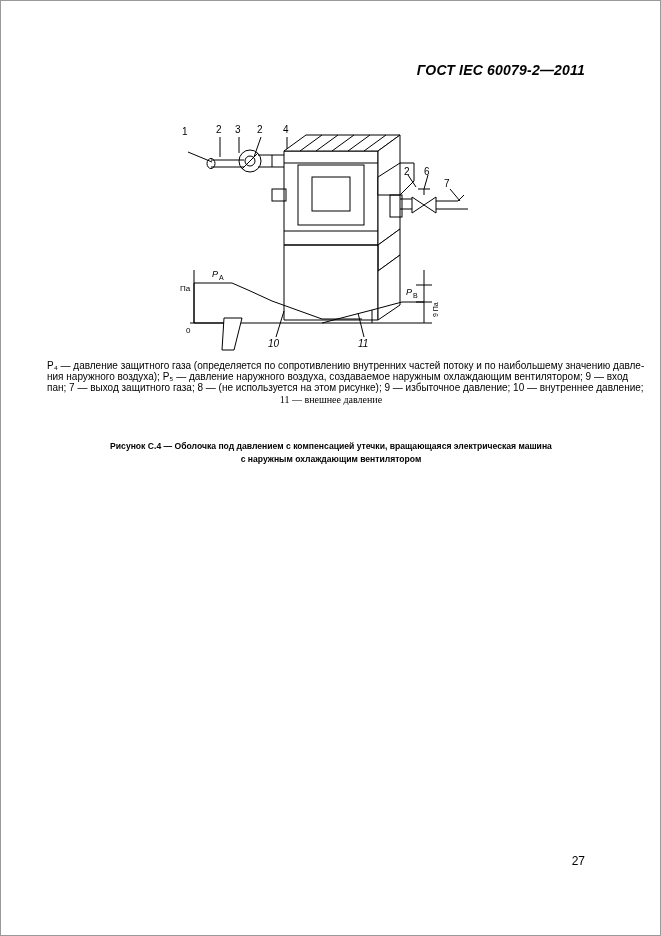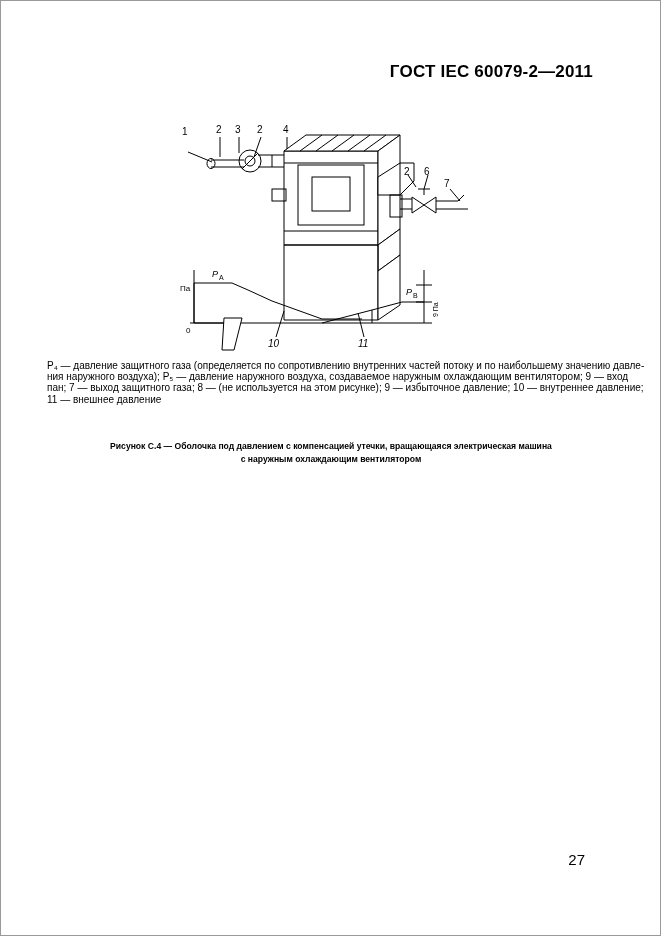--- a/index.html
+++ b/index.html
@@ -21,25 +21,26 @@
     position: absolute;
     left: 0; top: 0;
     width: 661px; height: 936px;
     box-sizing: border-box;
     border: 1px solid #9a9a9a;
     pointer-events: none;
   }
   .header {
     position: absolute;
     top: 62px;
-    right: 68px;
-    font-size: 17px;
+    right: 76px;
+    font-size: 14px;
     font-weight: bold;
     letter-spacing: 0.2px;
     white-space: nowrap;
+    font-style: italic;
   }
   .figure-wrap {
     position: absolute;
     left: 72px;
     top: 105px;
     width: 520px;
     height: 250px;
   }
   .caption-block {
     position: absolute;
@@ -48,38 +49,39 @@
     width: 568px;
     font-size: 10px;
     line-height: 11.2px;
     text-align: justify;
   }
   .caption-block .ln {
     display: block;
     white-space: nowrap;
   }
   .caption-block .center {
-    text-align: left;
+    text-align: center;
+    font-family: Liberation Serif, serif;
   }
   .fig-title {
     position: absolute;
     left: 47px;
     top: 440px;
     width: 568px;
     text-align: center;
     font-size: 8.6px;
     line-height: 13px;
     font-weight: bold;
   }
   .fig-title .ln { display: block; }
   .page-number {
     position: absolute;
     right: 76px;
     bottom: 68px;
-    font-size: 15px;
+    font-size: 12px;
   }
 </style>
 </head>
 <body>
 
 <div class="page">
   <div class="page-border"></div>
 
   <div class="header">ГОСТ IEC 60079-2—2011</div>
 

